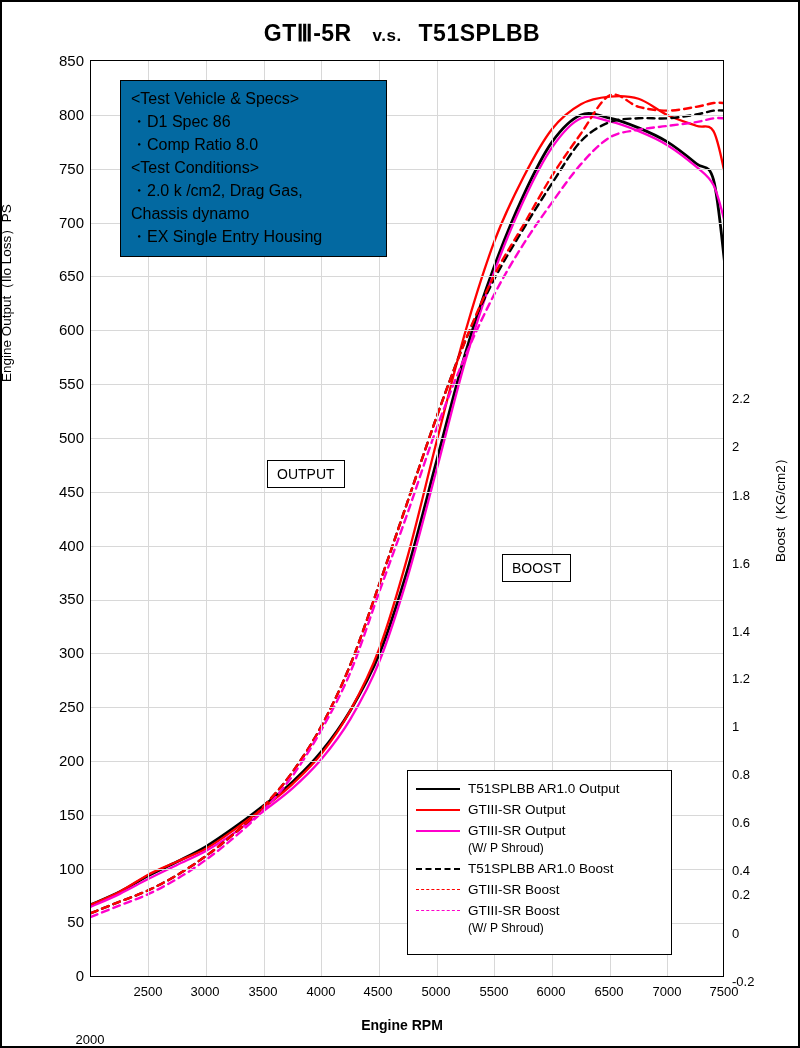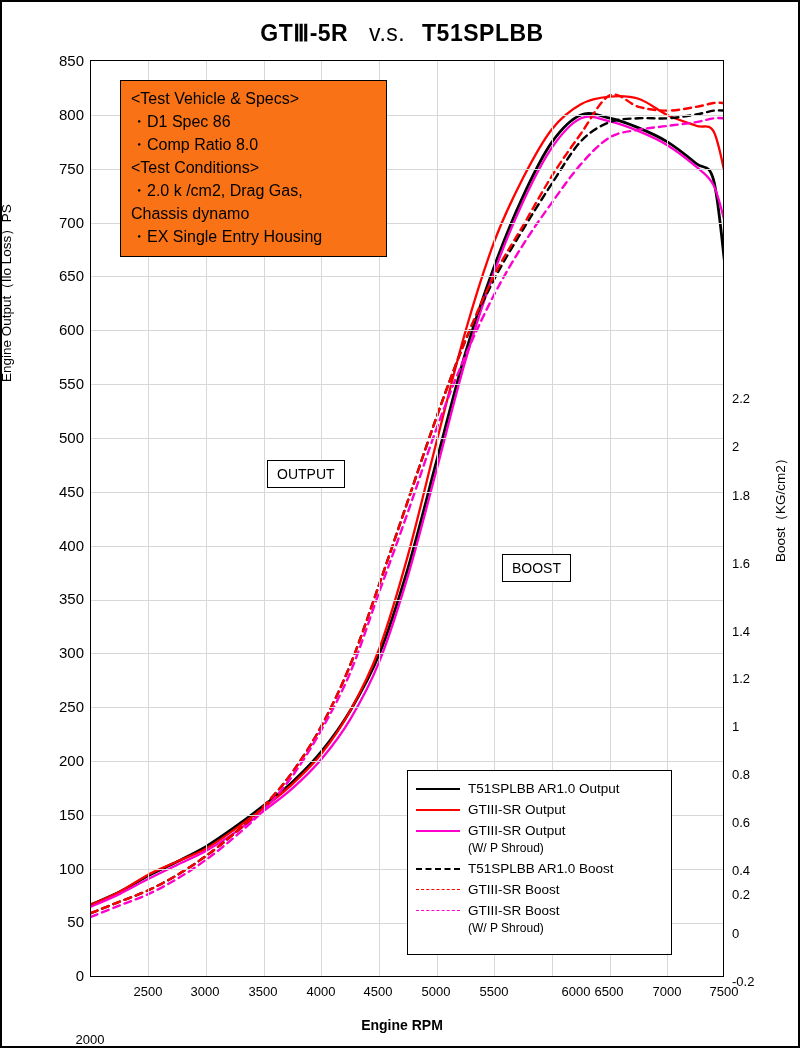--- a/index.html
+++ b/index.html
@@ -17,21 +17,21 @@
     border:2px solid #000;
     background:#fff;
   }
   
   #title{
     position:absolute;left:0;top:18px;width:800px;
     text-align:center;
     font-size:23px;font-weight:bold;
     letter-spacing:0.5px;
   }
-  #title .small{font-size:23px;font-weight:normal;}
+  #title .small{font-size:17px;font-weight:bold;}
   
   
   #plot{
     position:absolute;
     left:88px;top:58px;
     width:634px;height:917px;
     border:1px solid #000;
     box-sizing:border-box;
     background:#fff;
     overflow:hidden;
@@ -75,21 +75,21 @@
   #xtitle{
     position:absolute;left:0;top:1015px;width:800px;
     text-align:center;font-size:14px;font-weight:bold;
   }
   
   #specbox{
     position:absolute;
     left:118px;top:78px;
     width:267px;
     border:1px solid #000;
-    background:#f97316;
+    background:#0369a1;
     padding:6px 8px 8px 10px;
     box-sizing:border-box;
     font-size:16px;
     line-height:23px;
   }
   
   .tagbox{
     position:absolute;
     border:1px solid #000;
     background:#fff;
@@ -179,21 +179,21 @@
   <div class="ylab-right" style="left:730px;top:973px;">-0.2</div>
 
   <div class="xlab" style="left:58px;top:983px;margin-top:48px;">2000</div>
   <div class="xlab" style="left:116px;top:983px;text-align:center;">2500</div>
   <div class="xlab" style="left:173px;top:983px;">3000</div>
   <div class="xlab" style="left:231px;top:983px;">3500</div>
   <div class="xlab" style="left:289px;top:983px;">4000</div>
   <div class="xlab" style="left:346px;top:983px;">4500</div>
   <div class="xlab" style="left:404px;top:983px;">5000</div>
   <div class="xlab" style="left:462px;top:983px;">5500</div>
-  <div class="xlab" style="left:544px;top:983px;">6000</div>
+  <div class="xlab" style="left:519px;top:983px;">6000</div>
   <div class="xlab" style="left:577px;top:983px;">6500</div>
   <div class="xlab" style="left:635px;top:983px;">7000</div>
   <div class="xlab" style="left:692px;top:983px;">7500</div>
 
   <div id="plot">
 
     <div class="gridv" style="left:57px;"></div>
     <div class="gridv" style="left:115px;"></div>
     <div class="gridv" style="left:173px;"></div>
     <div class="gridv" style="left:230px;"></div>

